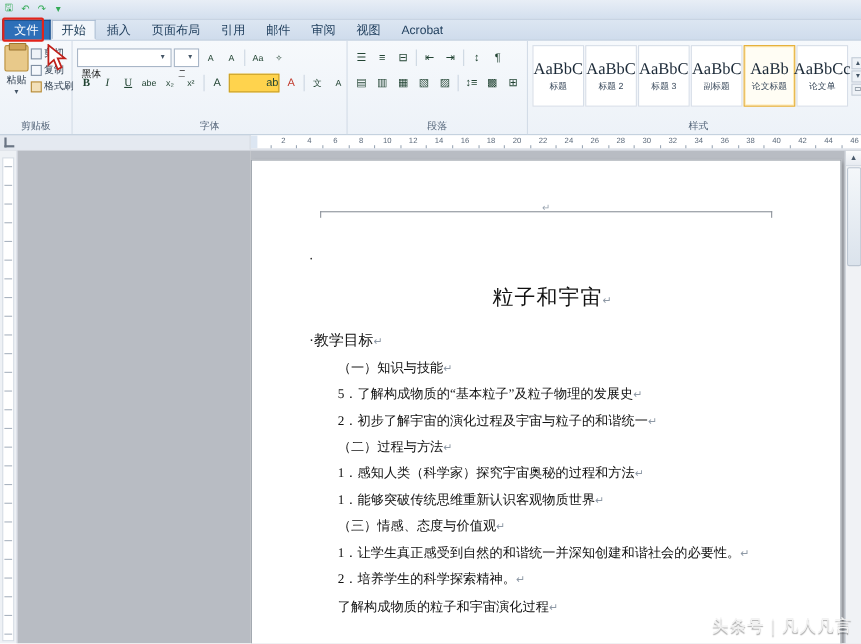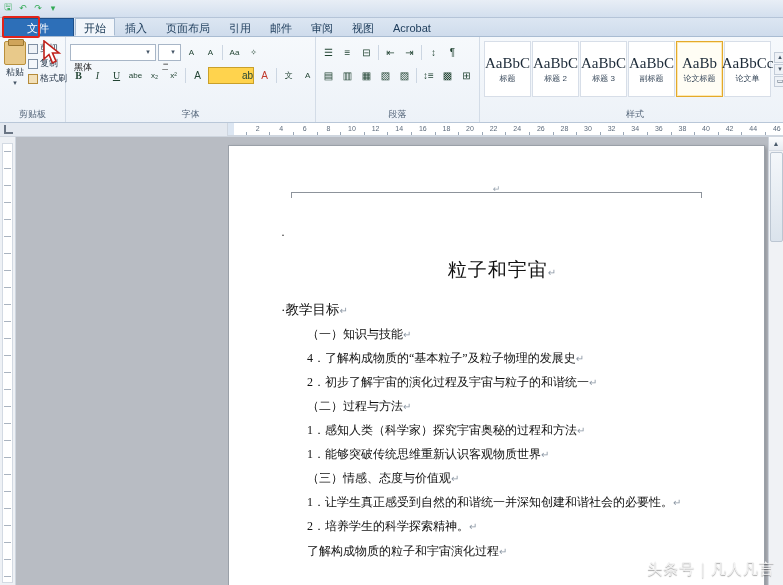--- a/index.html
+++ b/index.html
@@ -48,21 +48,21 @@
     height: 18px;
     border: 1px solid transparent;
     border-bottom: none;
     cursor: default;
   }
   .tab.file {
     background: #2d6fb8;
     color: #fff;
     border: 1px solid #1d4f89;
     border-bottom: none;
-    padding: 2px 24px;
+    padding: 2px 10px;
   }
   .tab.active {
     background: #f2f6fb;
     border: 1px solid #a9bcd2;
     border-bottom: 1px solid #f2f6fb;
     color: #11324f;
   }
 
   
   .ribbon {
@@ -478,21 +478,21 @@
         </div>
         <div class="doc-title">
           <span>粒子和宇宙</span><span class="pmark">↵</span>
         </div>
 
         <div class="h2">
           <span class="bdot">·</span><span>教学目标</span><span class="pmark">↵</span>
         </div>
 
         <div class="lvl1"><span>（一）知识与技能</span><span class="pmark">↵</span></div>
-        <div class="lvl2"><span>4．了解构成物质的“基本粒子”及粒子物理的发展史</span><span class="pmark">↵</span></div>
+        <div class="lvl2"><span>5．了解构成物质的“基本粒子”及粒子物理的发展史</span><span class="pmark">↵</span></div>
         <div class="lvl2"><span>2．初步了解宇宙的演化过程及宇宙与粒子的和谐统一</span><span class="pmark">↵</span></div>
         <div class="lvl1"><span>（二）过程与方法</span><span class="pmark">↵</span></div>
         <div class="lvl2"><span>1．感知人类（科学家）探究宇宙奥秘的过程和方法</span><span class="pmark">↵</span></div>
         <div class="lvl2"><span>1．能够突破传统思维重新认识客观物质世界</span><span class="pmark">↵</span></div>
         <div class="lvl1"><span>（三）情感、态度与价值观</span><span class="pmark">↵</span></div>
         <div class="lvl2"><span>1．让学生真正感受到自然的和谐统一并深知创建和谐社会的必要性。</span><span class="pmark">↵</span></div>
         <div class="lvl2"><span>2．培养学生的科学探索精神。</span><span class="pmark">↵</span></div>
 
         <div class="plain"><span>了解构成物质的粒子和宇宙演化过程</span><span class="pmark">↵</span></div>
 

